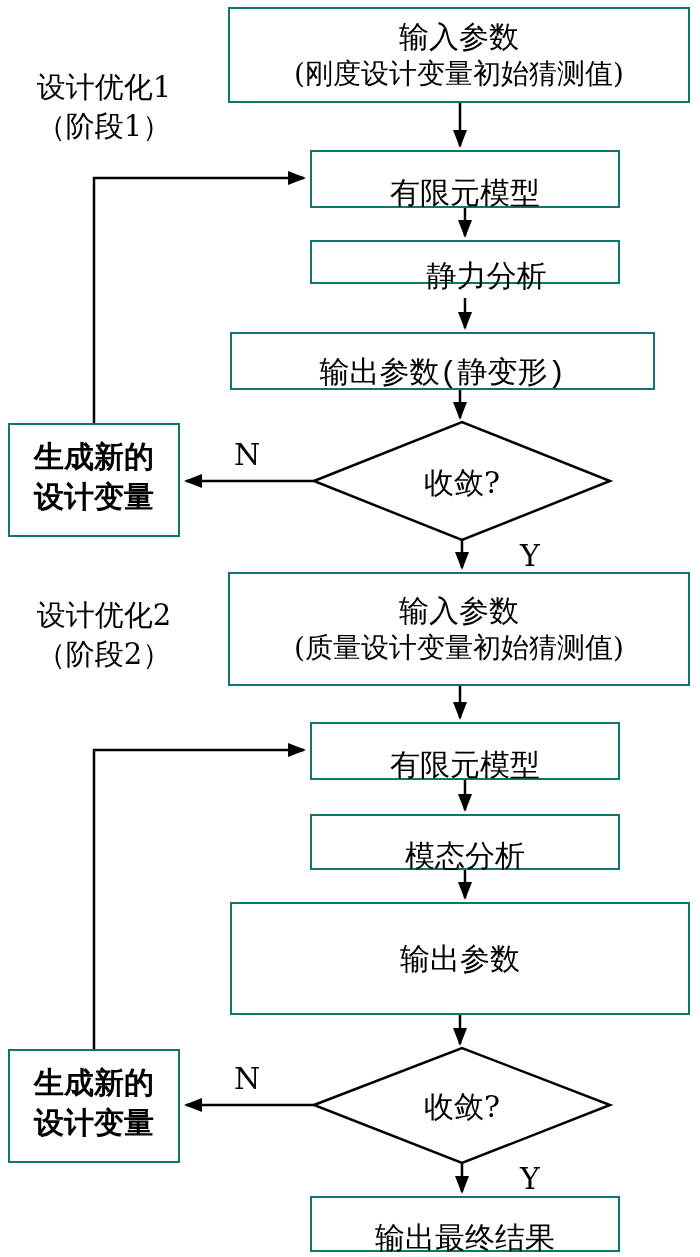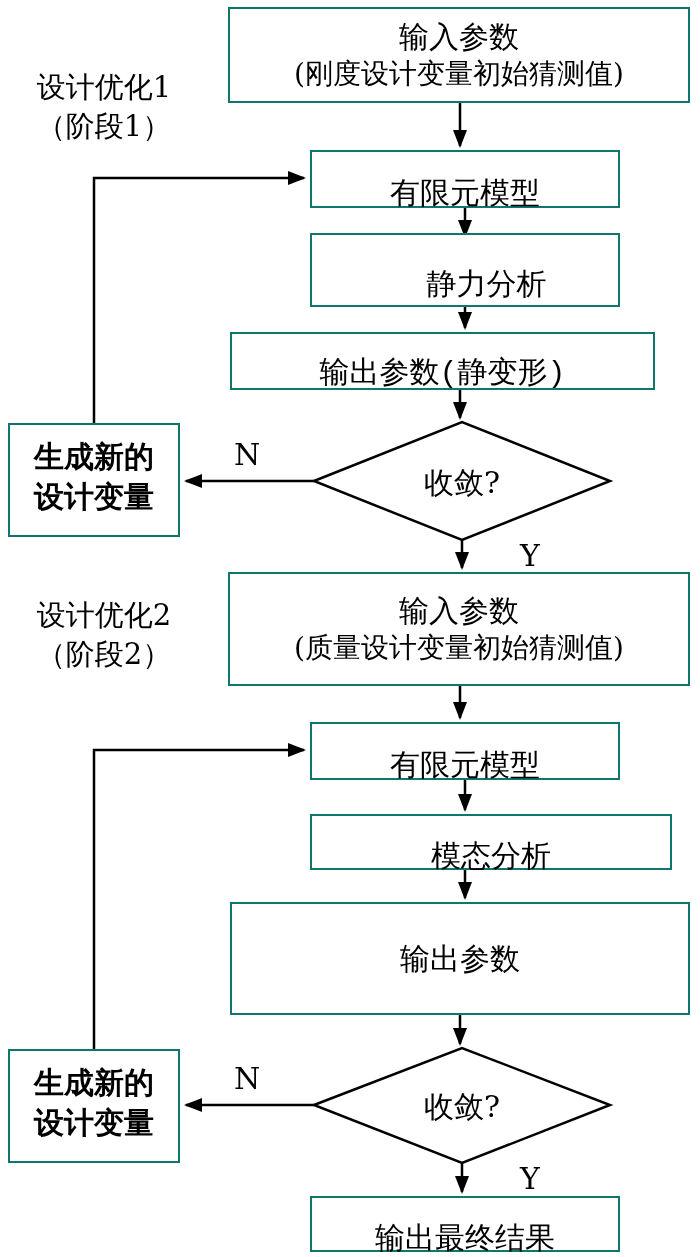--- a/index.html
+++ b/index.html
@@ -97,21 +97,21 @@
 
   <div class="node" style="left:228px;top:7px;width:462px;height:96px;">
     <div class="l1">输入参数</div>
     <div class="l2">(刚度设计变量初始猜测值)</div>
   </div>
 
   <div class="node" style="left:310px;top:150px;width:310px;height:58px;">
     <div class="single">有限元模型</div>
   </div>
 
-  <div class="node" style="left:310px;top:233px;width:310px;height:74px;padding-left:43px;">
+  <div class="node" style="left:310px;top:240px;width:310px;height:44px;padding-left:43px;">
     <div class="single">静力分析</div>
   </div>
 
   <div class="node" style="left:230px;top:332px;width:425px;height:58px;font-family:Liberation Mono, monospace;">
     <div class="single">输出参数(静变形)</div>
   </div>
 
   <div class="diamond-label" style="left:362px;top:463px;width:200px;">收敛?</div>
 
   <div class="node bold" style="left:8px;top:423px;width:172px;height:114px;">
@@ -124,21 +124,21 @@
 
   <div class="node" style="left:228px;top:572px;width:462px;height:114px;">
     <div class="l1">输入参数</div>
     <div class="l2">(质量设计变量初始猜测值)</div>
   </div>
 
   <div class="node" style="left:310px;top:722px;width:310px;height:58px;">
     <div class="single">有限元模型</div>
   </div>
 
-  <div class="node" style="left:310px;top:814px;width:362px;height:56px;">
+  <div class="node" style="left:310px;top:814px;width:310px;height:56px;">
     <div class="single">模态分析</div>
   </div>
 
   <div class="node" style="left:230px;top:902px;width:460px;height:113px;">
     <div class="l1">输出参数</div>
   </div>
 
   <div class="diamond-label" style="left:362px;top:1087px;width:200px;">收敛?</div>
 
   <div class="node bold" style="left:8px;top:1049px;width:172px;height:114px;">

